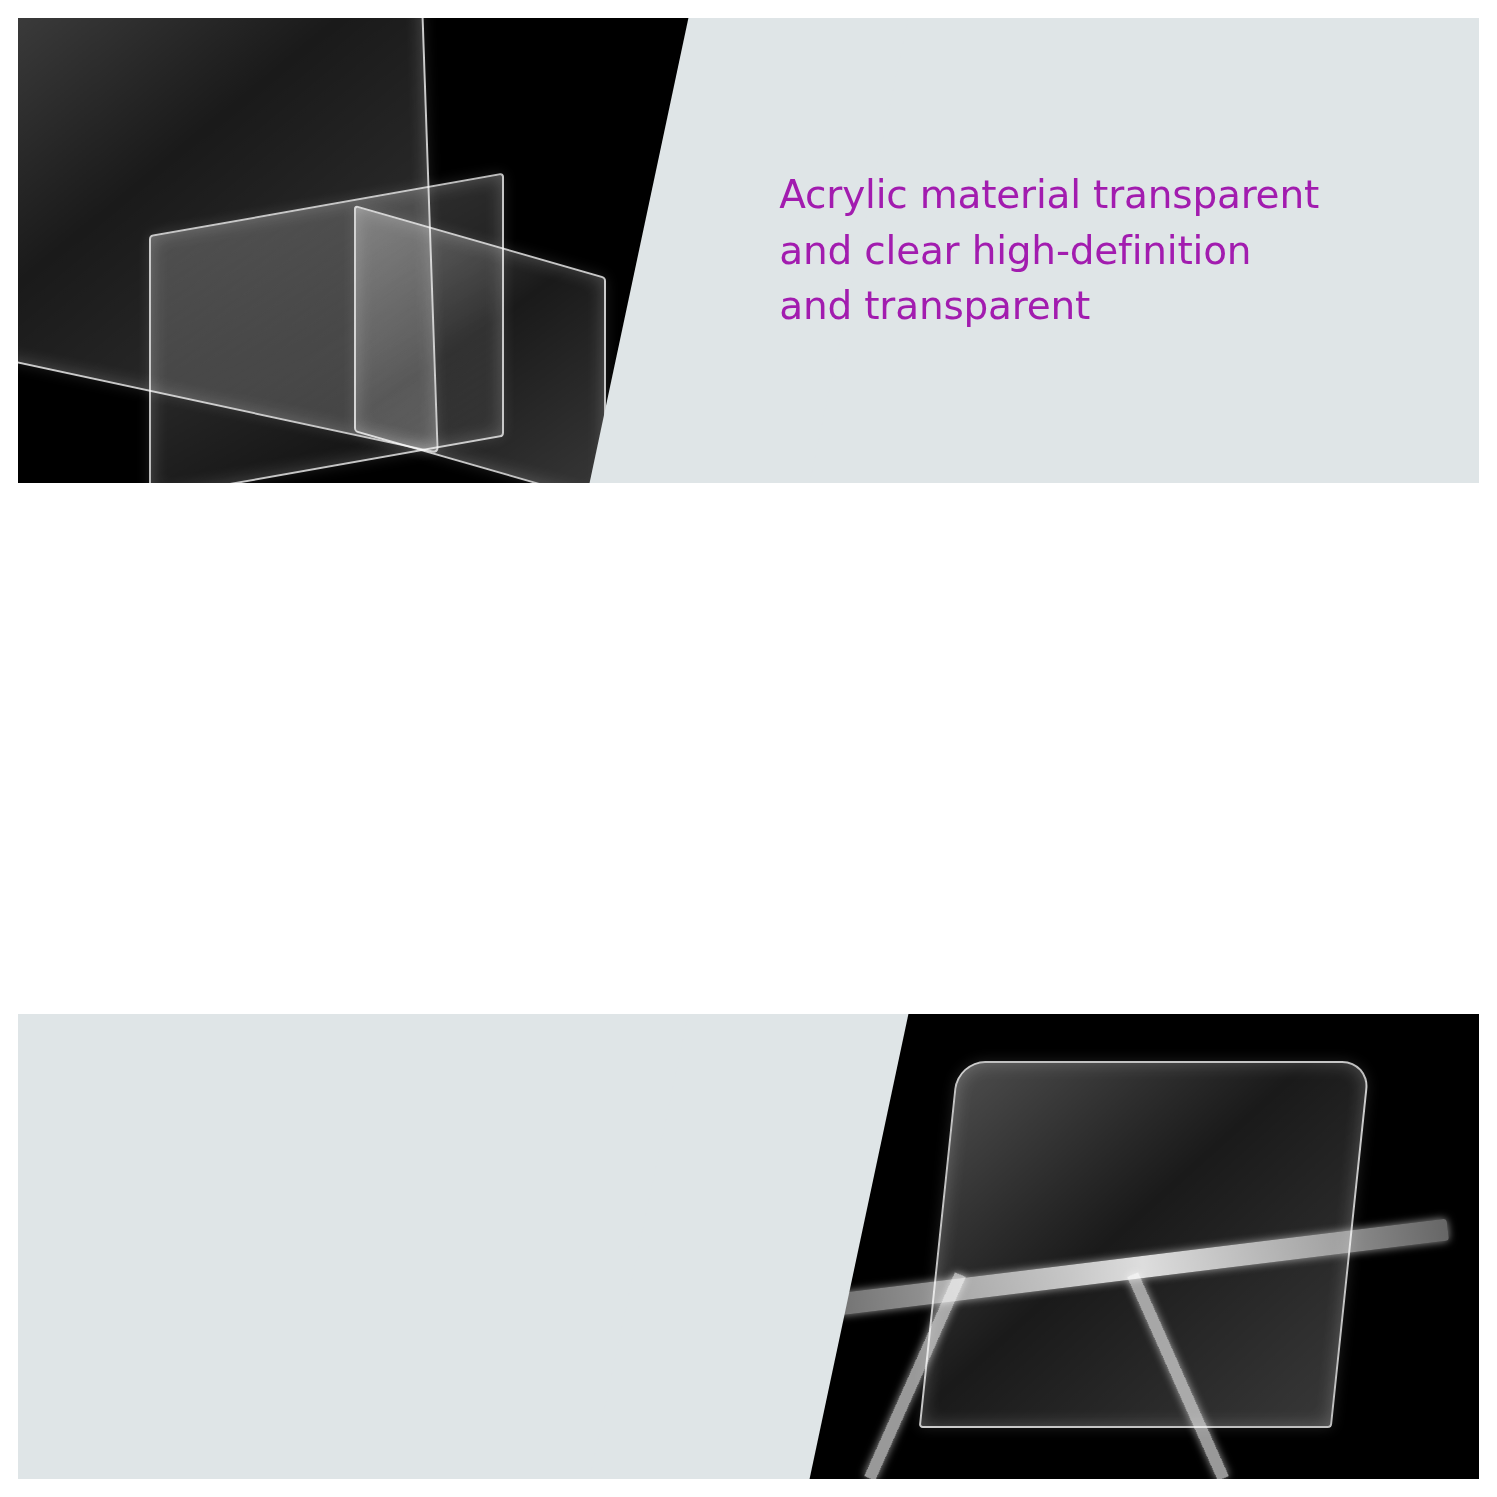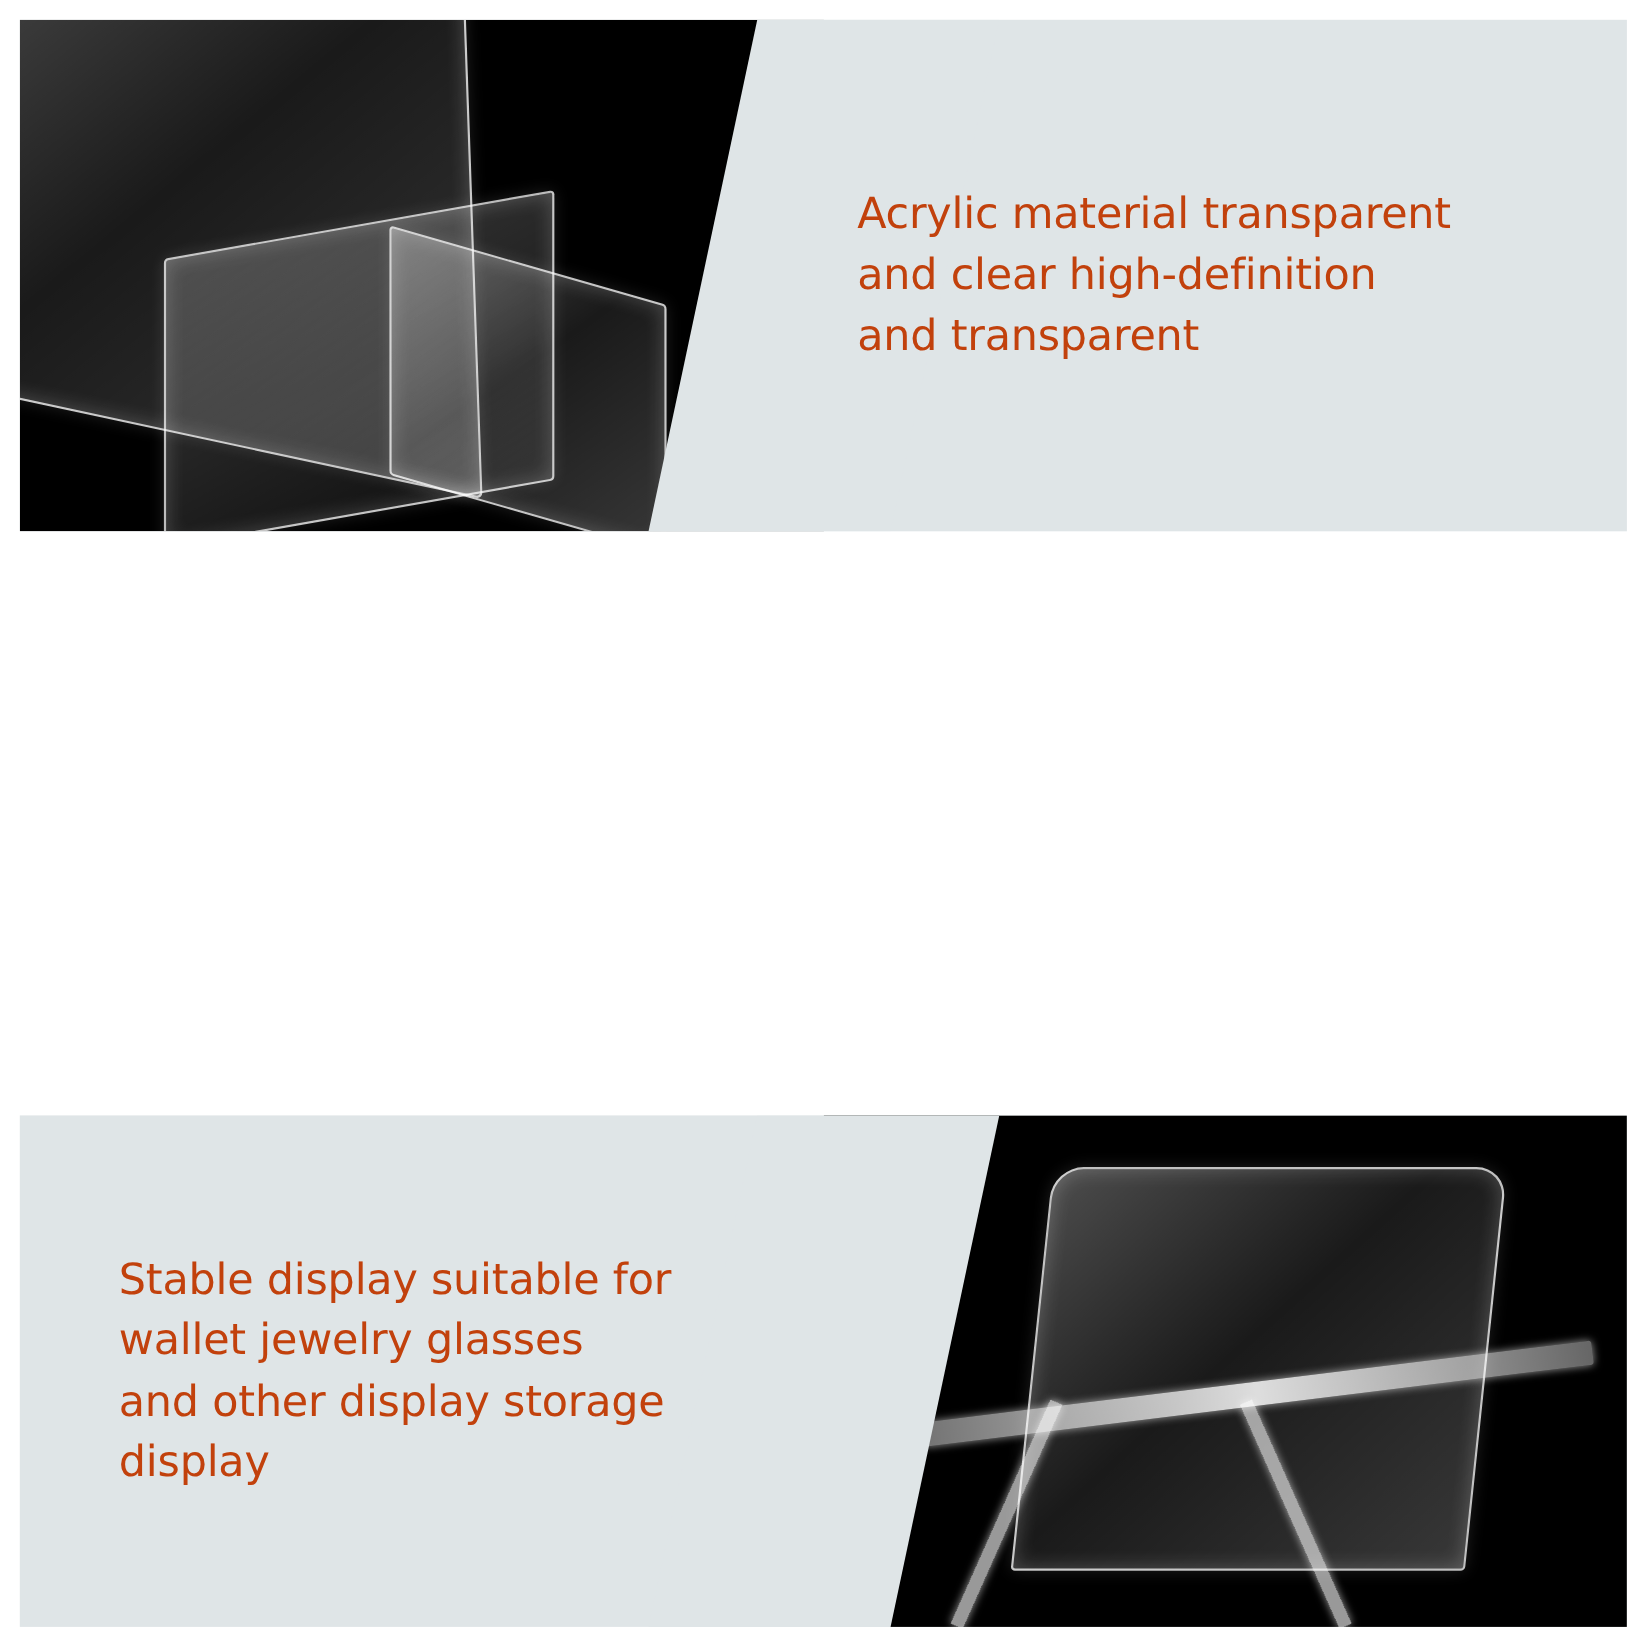--- a/index.html
+++ b/index.html
@@ -76,21 +76,21 @@
   }
   .textfield-left {
     left: 0;
     width: 52%;
     padding-left: 90px;
     padding-right: 40px;
   }
   .caption {
     font-size: 39px;
     line-height: 1.42;
-    color: #c2410c;
+    color: #a21caf;
     font-family: "DejaVu Sans", sans-serif;
     font-weight: 400;
     white-space: pre-line;
     letter-spacing: -0.2px;
   }
 
   
   .plate {
     position: absolute;
     background: linear-gradient(135deg, rgba(255,255,255,0.30), rgba(255,255,255,0.10) 45%, rgba(255,255,255,0.22));
@@ -211,22 +211,16 @@
   </section>
 
   <section class="panel">
     <div class="photo photo-right">
       <div class="plate p2-v"></div>
       <div class="edge p2-bar"></div>
       <div class="edge p2-diagA"></div>
       <div class="edge p2-diagB"></div>
     </div>
     <div class="diag diag-left-of-photo"></div>
-    <div class="textfield textfield-left">
-      <div class="caption">Stable display suitable for
-wallet jewelry glasses
-and other display storage
-display</div>
-    </div>
   </section>
 
 
 </div>
 
 </body></html>

